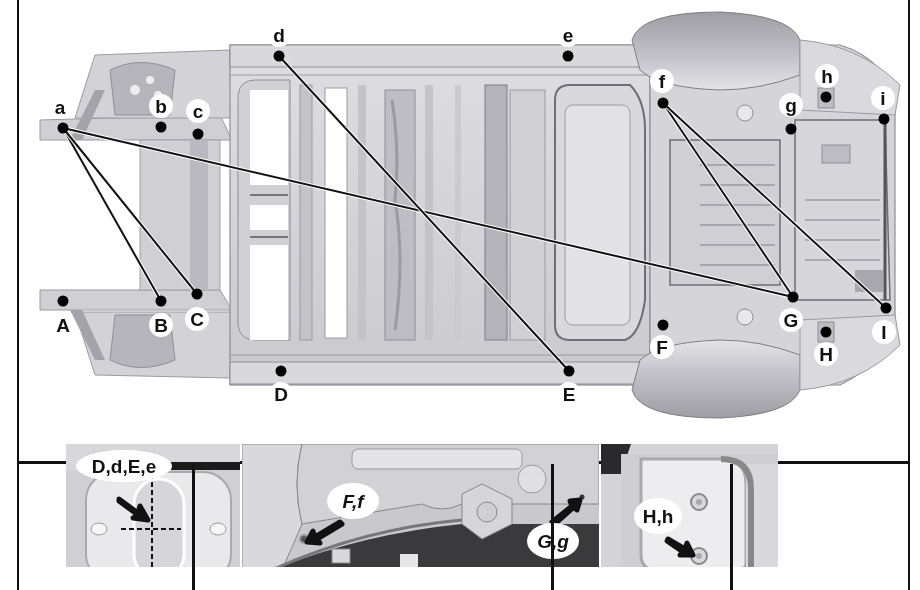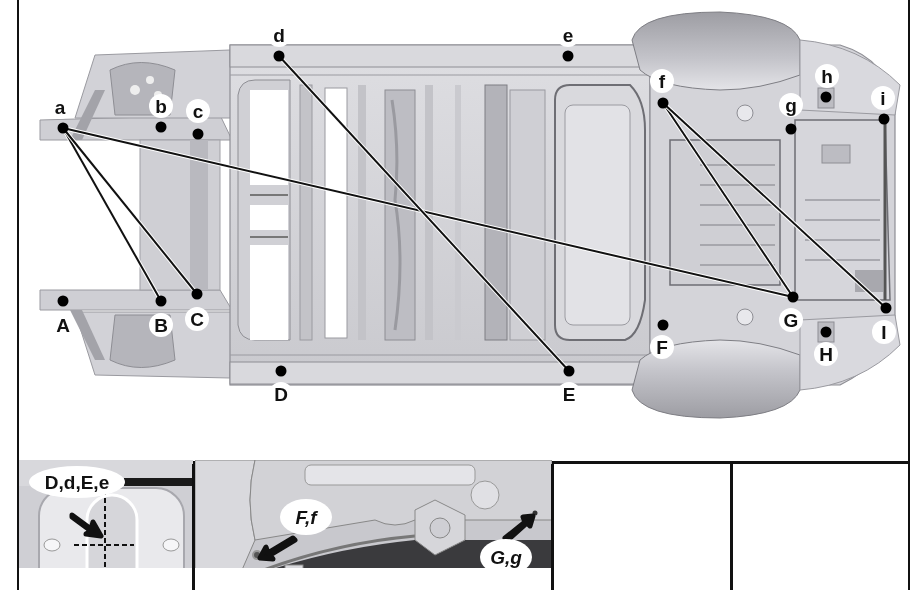--- a/index.html
+++ b/index.html
@@ -2,21 +2,21 @@
 <html><head>
 <meta charset="utf-8">
 <style>
   html, body { margin: 0; padding: 0; background: #ffffff; }
   body { width: 920px; height: 590px; position: relative; overflow: hidden;
          font-family: "Liberation Sans", sans-serif; }
   #stage { position: absolute; left: 0; top: 0; width: 920px; height: 590px; }
   .frame-left { position: absolute; left: 17px; top: 0; width: 2px; height: 590px; background: #111; }
   .frame-right { position: absolute; left: 908px; top: 0; width: 2px; height: 590px; background: #111; }
   .frame-div { position: absolute; left: 17px; top: 461px; width: 893px; height: 3px; background: #111; }
-  .inset { position: absolute; top: 460px; height: 108px; overflow: hidden; }
+  .inset { position: absolute; top: 444px; height: 123px; overflow: hidden; padding-left: 47px; }
   .inset-sep { position: absolute; top: 464px; width: 3px; height: 126px; background: #111; }
   svg text { font-family: "Liberation Sans", sans-serif; font-weight: bold; }
   .pt-label { font-size: 19px; fill: #111; }
   .callout-text { font-size: 19px; fill: #111; }
 </style>
 </head>
 <body>
 
 <div id="stage">
 
@@ -265,16 +265,33 @@
       <path d="M98 78 L73 93 L71 87 L65 98 L78 99 L75 95 L100 80 Z" fill="#111" stroke="#111" stroke-width="5" stroke-linejoin="round"></path>
       <path d="M310 78 L330 62 L328 57 L338 56 L335 66 L332 63 L313 80 Z" fill="#111" stroke="#111" stroke-width="5" stroke-linejoin="round"></path>
       <ellipse cx="111" cy="57" rx="26" ry="18" fill="#ffffff"></ellipse>
       <text x="111" y="64" text-anchor="middle" class="callout-text">F,f</text>
       <ellipse cx="311" cy="97" rx="26" ry="18" fill="#ffffff"></ellipse>
       <text x="311" y="104" text-anchor="middle" class="callout-text">G,g</text>
     </svg>
   </div>
   <div class="inset-sep" style="left:551px;"></div>
 
+  <div class="inset" style="left:554px;width:177px;">
+    <svg width="177" height="126">
+      <rect width="177" height="126" fill="#d4d4d8"></rect>
+      <path d="M0 0 L30 0 L20 30 L0 30 Z" fill="#2a2a2d"></path>
+      <rect x="20" y="10" width="157" height="116" fill="#cfcfd3"></rect>
+      <path d="M40 15 L120 15 Q145 15 145 40 L145 120 Q145 126 130 126 L55 126 Q40 126 40 110 Z" fill="#ededf0" stroke="#a8a8ae" stroke-width="3"></path>
+      <rect x="145" y="20" width="32" height="106" fill="#d9d9dd"></rect>
+      <path d="M120 15 Q150 15 150 45 L150 126" stroke="#888" stroke-width="6" fill="none"></path>
+      <circle cx="98" cy="58" r="8" fill="#d8d8dc" stroke="#888" stroke-width="2"></circle>
+      <circle cx="98" cy="58" r="3" fill="#aaa"></circle>
+      <circle cx="98" cy="112" r="8" fill="#d8d8dc" stroke="#888" stroke-width="2"></circle>
+      <circle cx="98" cy="112" r="3" fill="#aaa"></circle>
+      <path d="M67 95 L84 105 L86 99 L92 111 L79 111 L82 108 L66 97 Z" fill="#111" stroke="#111" stroke-width="5" stroke-linejoin="round"></path>
+      <ellipse cx="57" cy="72" rx="24" ry="18" fill="#ffffff"></ellipse>
+      <text x="57" y="79" text-anchor="middle" class="callout-text">H,h</text>
+    </svg>
+  </div>
   <div class="inset-sep" style="left:730px;"></div>
 
 
 </div>
 
 </body></html>

